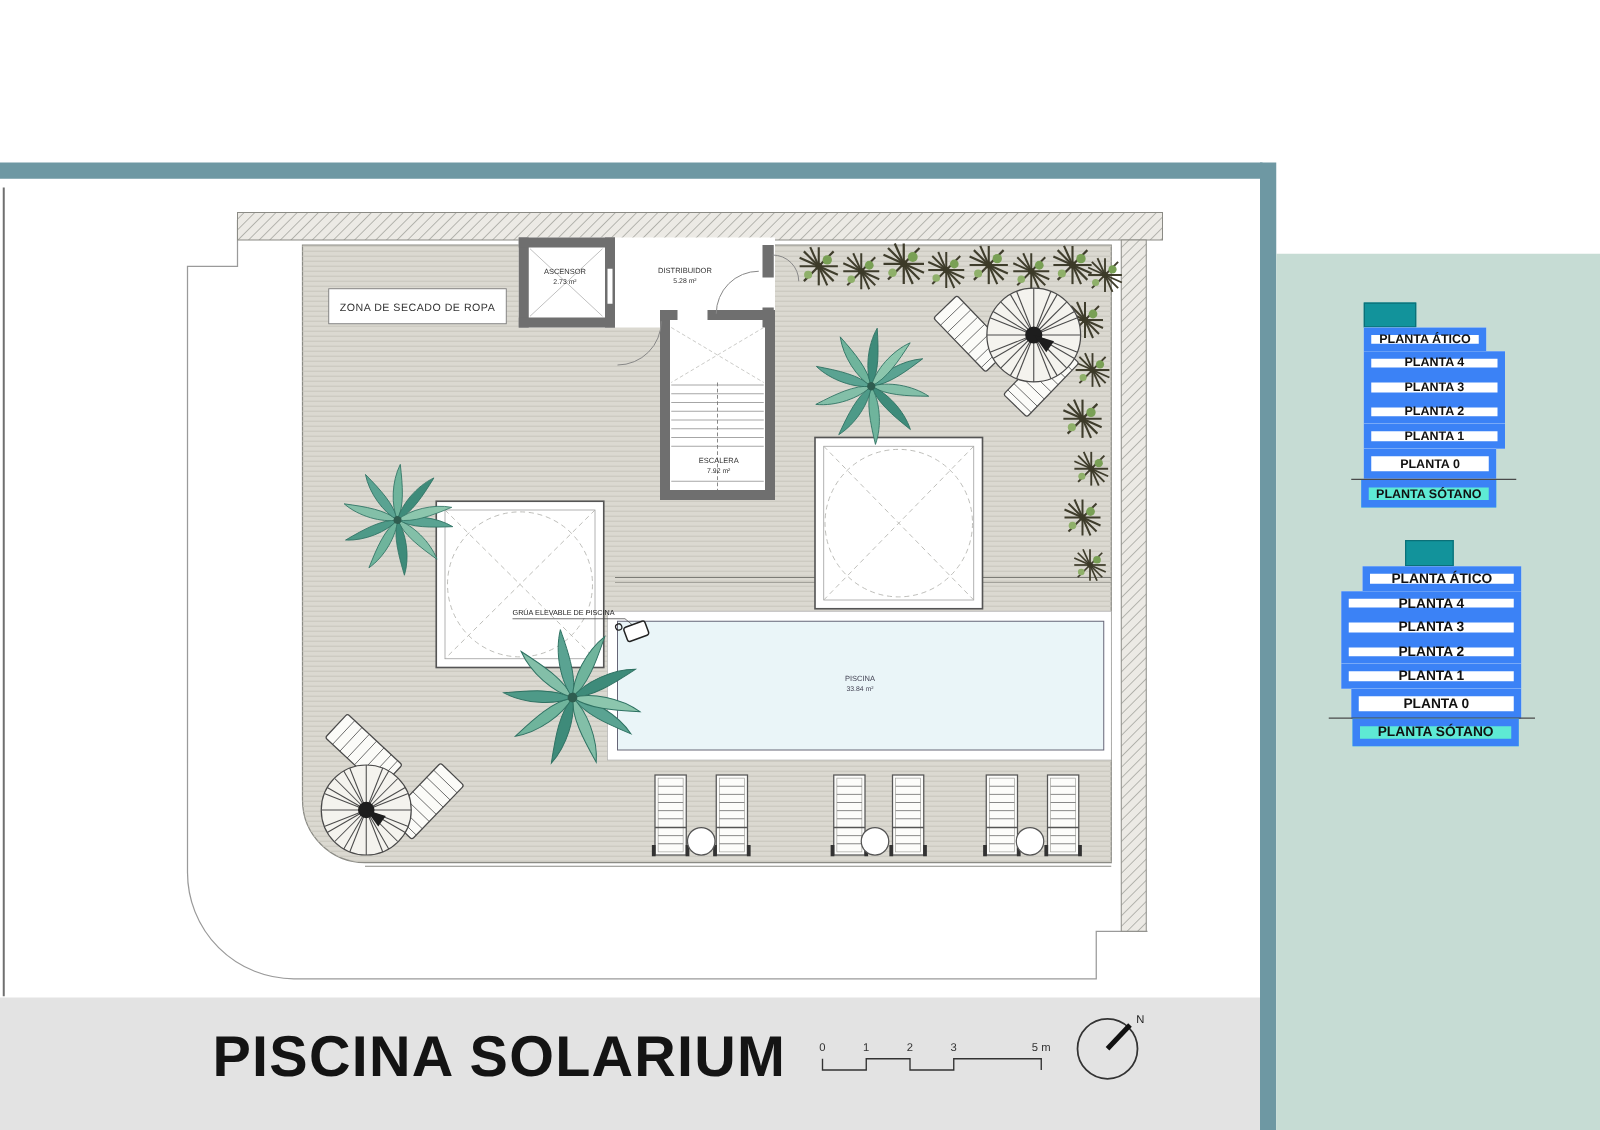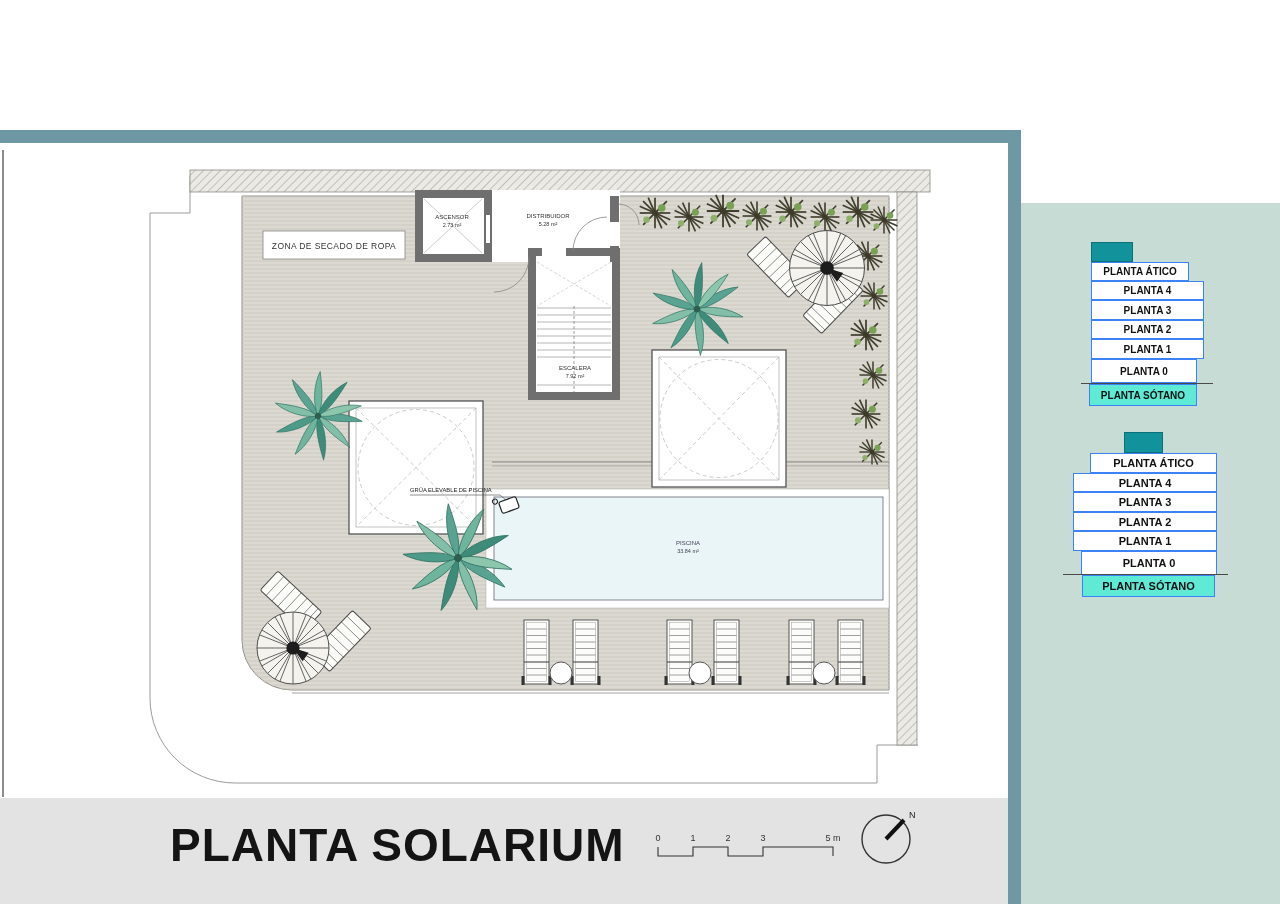--- a/index.html
+++ b/index.html
@@ -14,21 +14,21 @@
   
   #sidebar{left:1021px;top:203px;width:259px;height:701px;background:#c6dcd4;}
   
   #footer{left:0;top:798px;width:1008px;height:106px;background:#e3e3e3;}
   #title{left:170px;top:818px;width:600px;font-size:46px;font-weight:bold;
          letter-spacing:1px;color:#141414;}
   
   .stack{position:absolute;}
   .stack .lvl{
     position:absolute;box-sizing:border-box;background:#fff;
-    border:1px solid #3b82f6;display:flex;align-items:center;justify-content:center;
+    border:6px solid #3b82f6;display:flex;align-items:center;justify-content:center;
     font-weight:bold;color:#111;
   }
   .stack1 .lvl{font-size:10px;}
   .stack2 .lvl{font-size:11px;}
   .stack .lvl.basement{background:#5eead4;}
   .stack .cap{position:absolute;box-sizing:border-box;background:#12939b;border:1px solid #0b7078;}
   .stack .ground{position:absolute;height:1px;background:#4a4a4a;}
 </style>
 </head>
 <body>
@@ -56,21 +56,21 @@
   <div class="lvl" style="left:10px;top:41px;width:144px;height:19px;">PLANTA 4</div>
   <div class="lvl" style="left:10px;top:60px;width:144px;height:20px;">PLANTA 3</div>
   <div class="lvl" style="left:10px;top:80px;width:144px;height:19px;">PLANTA 2</div>
   <div class="lvl" style="left:10px;top:99px;width:144px;height:20px;">PLANTA 1</div>
   <div class="lvl" style="left:18px;top:119px;width:136px;height:24px;">PLANTA 0</div>
   <div class="ground" style="left:0;top:142px;width:165px;"></div>
   <div class="lvl basement" style="left:19px;top:143px;width:133px;height:22px;">PLANTA SÓTANO</div>
 </div>
 
 <div class="abs" id="footer"></div>
-<div class="abs" id="title">PLANTA SOLARIUM</div>
+<div class="abs" id="title">PISCINA SOLARIUM</div>
 
 <svg class="abs" style="left:640px;top:800px;" width="300" height="90" viewBox="640 800 300 90">
   <g>
     <path d="M658,847 L658,856 L693,856 L693,847 L728,847 L728,856 L763,856 L763,847 L833,847 L833,856" fill="none" stroke="#333" stroke-width="1.1"></path>
     <text x="658" y="841" font-size="9" fill="#333" text-anchor="middle">0</text>
     <text x="693" y="841" font-size="9" fill="#333" text-anchor="middle">1</text>
     <text x="728" y="841" font-size="9" fill="#333" text-anchor="middle">2</text>
     <text x="763" y="841" font-size="9" fill="#333" text-anchor="middle">3</text>
     <text x="833" y="841" font-size="9" fill="#333" text-anchor="middle">5 m</text>
   </g>

